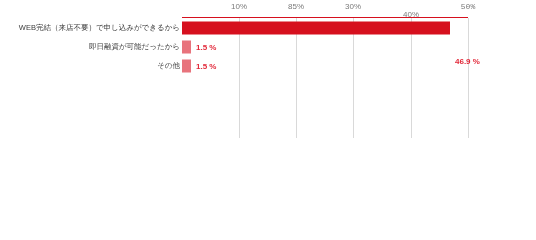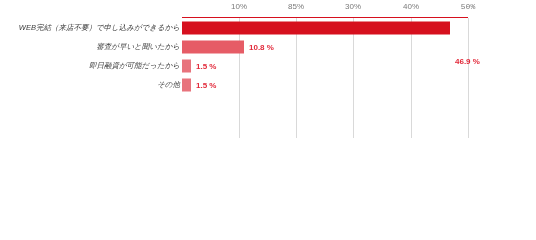--- a/index.html
+++ b/index.html
@@ -61,21 +61,20 @@
   .cat-label {
     position: absolute;
     right: 356px;           
     top: 50%;
     transform: translateY(-50%);
     font-size: 7.5px;
     color: #3b3b3b;
     white-space: nowrap;
     text-align: center;
     line-height: 1;
-    font-style: italic;
   }
   .bar {
     position: absolute;
     left: 182px;
     top: 50%;
     transform: translateY(-50%);
     height: 13px;
   }
   .val-label {
     position: absolute;
@@ -88,46 +87,41 @@
   }
 </style>
 </head>
 <body>
 
 <div id="chart">
 
   <div class="tick-label" style="left:239px;">10%</div>
   <div class="tick-label" style="left:296px;">85%</div>
   <div class="tick-label" style="left:353px;">30%</div>
-  <div class="tick-label" style="left:411px;">40%</div>
+  <div class="tick-label" style="left:411px;margin-top:8px;">40%</div>
   <div class="tick-label" style="left:468px;font-family:Liberation Mono, monospace;">50%</div>
 
   <div class="gridline" style="left:239px;"></div>
   <div class="gridline" style="left:296px;"></div>
   <div class="gridline" style="left:353px;"></div>
   <div class="gridline" style="left:411px;"></div>
   <div class="gridline" style="left:468px;"></div>
 
   <div class="axis-line"></div>
 
   <div class="rows">
 
     <div class="row">
       <div class="cat-label">WEB完結（来店不要）で申し込みができるから</div>
       <div class="bar" style="width:268.3px;background:#d6101e;"></div>
       <div class="val-label" style="left:455px;margin-top:33px;">46.9 %</div>
     </div>
 
 
 
-    <div class="row">
-      <div class="cat-label">審査が早いと聞いたから</div>
-      <div class="bar" style="width:61.8px;background:#e65c66;"></div>
-      <div class="val-label" style="left:249px;">10.8 %</div>
-    </div>
 
     <div class="row">
       <div class="cat-label">即日融資が可能だったから</div>
       <div class="bar" style="width:8.6px;background:#e8737c;"></div>
       <div class="val-label" style="left:196px;">1.5 %</div>
     </div>
 
     <div class="row">
       <div class="cat-label">その他</div>
       <div class="bar" style="width:8.6px;background:#e8737c;"></div>

